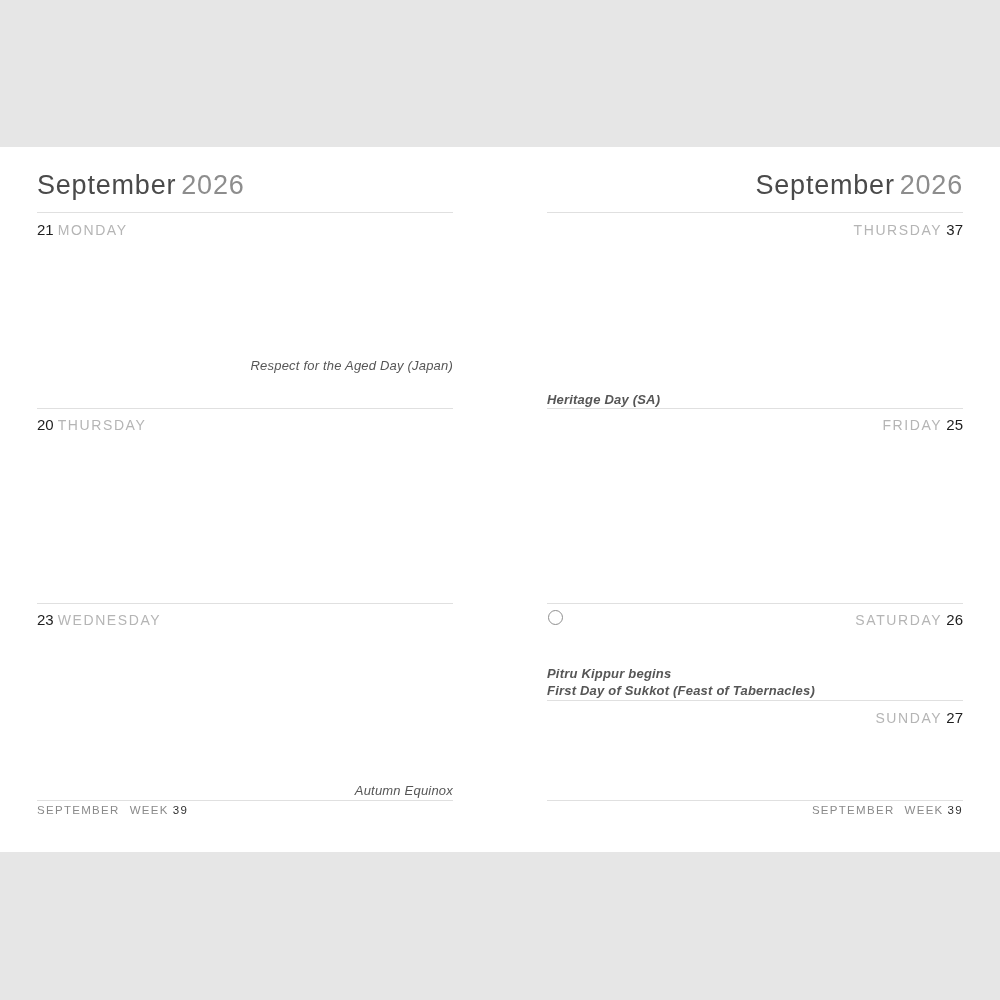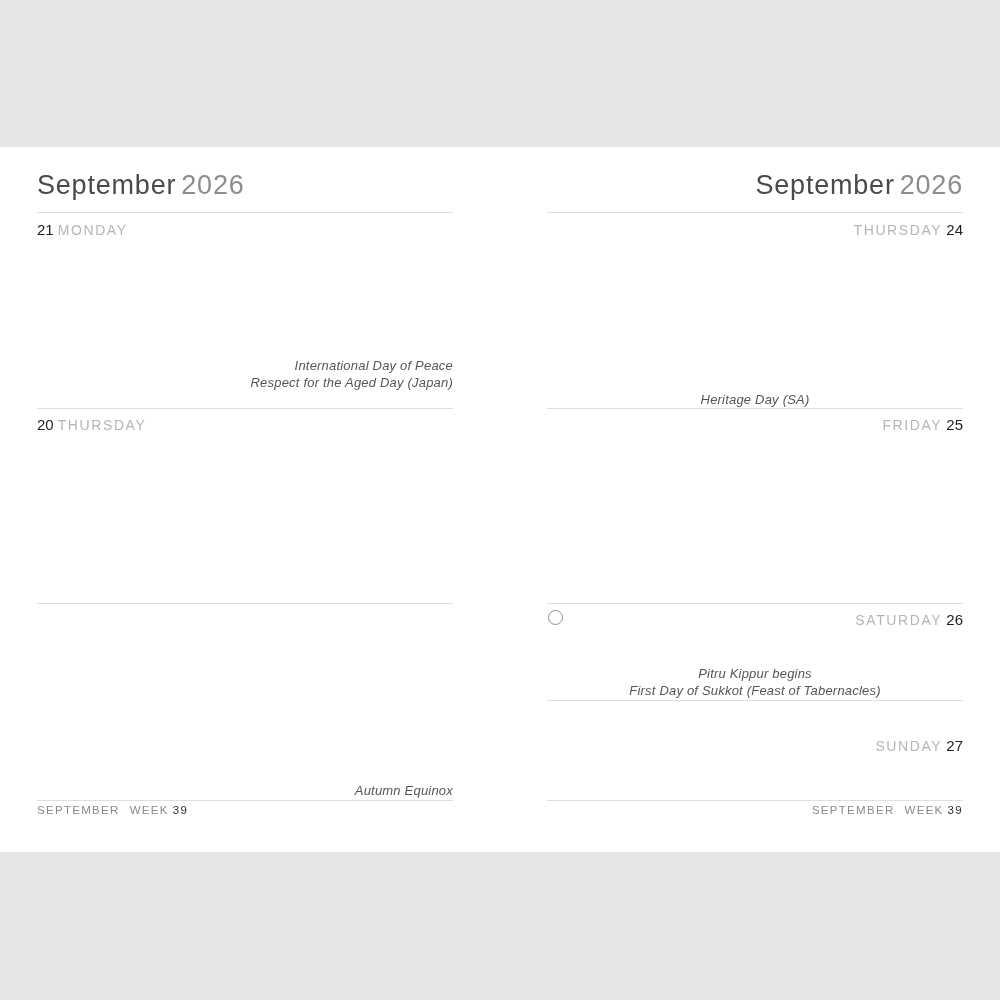--- a/index.html
+++ b/index.html
@@ -76,21 +76,21 @@
   .events {
     position: absolute;
     width: 100%;
     font-size: 13px;
     font-style: italic;
     line-height: 17.3px;
     color: #565656;
     letter-spacing: 0.2px;
   }
   .events.right { text-align: right; }
-  .events.left  { text-align: center; }
+  .events.left  { text-align: left; font-weight: bold; }
 
   .moon-icon {
     position: absolute;
     left: 1px;
     top: 610px;
     width: 13px;
     height: 13px;
     border: 1.6px solid #8f8f8f;
     border-radius: 50%;
     background: #ffffff;
@@ -122,53 +122,55 @@
       <span>September</span><span class="year">2026</span>
     </div>
 
     <div class="rule" style="top:212px"></div>
 
     <div class="day-label" style="top:219px">
       <span class="num">21</span><span class="name">MONDAY</span>
     </div>
 
     <div class="events right" style="top:357px">
-      <div>International Day of Peace</div>
       <div>Respect for the Aged Day (Japan)</div>
     </div>
 
     <div class="rule" style="top:408px"></div>
 
     <div class="day-label" style="top:414px">
       <span class="num">20</span><span class="name">THURSDAY</span>
     </div>
 
     <div class="rule" style="top:603px"></div>
 
+    <div class="day-label" style="top:609px">
+      <span class="num">23</span><span class="name">WEDNESDAY</span>
+    </div>
 
     <div class="events right" style="top:782px">
       <div>Autumn Equinox</div>
     </div>
 
     <div class="rule" style="top:800px"></div>
 
     <div class="week-footer">
       <span>SEPTEMBER</span><span class="wk">WEEK</span><span class="wk-num">39</span>
     </div>
   </div>
 
   <div class="page page-right">
     <div class="page-title">
       <span>September</span><span class="year">2026</span>
     </div>
 
     <div class="rule" style="top:212px"></div>
 
     <div class="day-label align-right" style="top:219px">
-      <span class="name">THURSDAY</span><span class="num">24</span>
+      <span class="name">THURSDAY</span><span class="num">37</span>
     </div>
 
     <div class="events left" style="top:391px">
       <div>Heritage Day (SA)</div>
     </div>
 
     <div class="rule" style="top:408px"></div>
 
     <div class="day-label align-right" style="top:414px">
       <span class="name">FRIDAY</span><span class="num">25</span>
@@ -182,21 +184,21 @@
       <span class="name">SATURDAY</span><span class="num">26</span>
     </div>
 
     <div class="events left" style="top:665px">
       <div>Pitru Kippur begins</div>
       <div>First Day of Sukkot (Feast of Tabernacles)</div>
     </div>
 
     <div class="rule" style="top:700px"></div>
 
-    <div class="day-label align-right" style="top:735px">
+    <div class="day-label align-right" style="top:707px">
       <span class="name">SUNDAY</span><span class="num">27</span>
     </div>
 
     <div class="rule" style="top:800px"></div>
 
     <div class="week-footer">
       <span>SEPTEMBER</span><span class="wk">WEEK</span><span class="wk-num">39</span>
     </div>
   </div>
 

